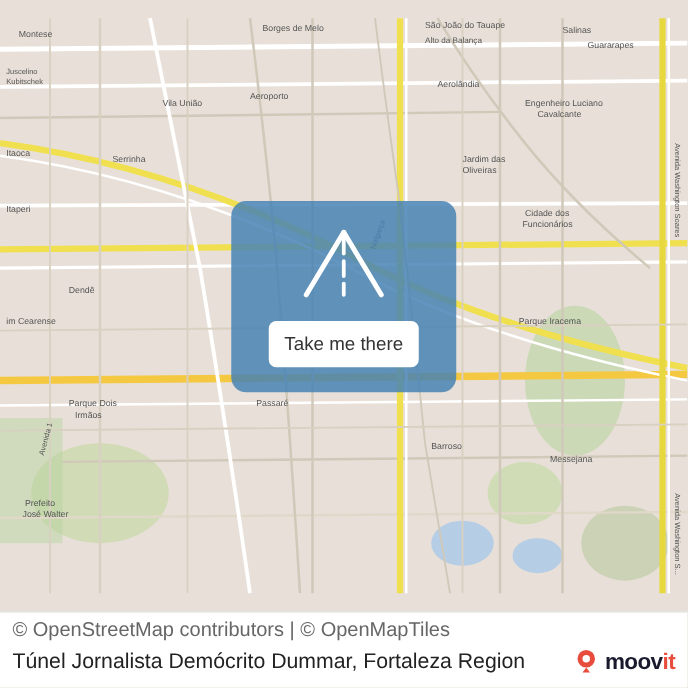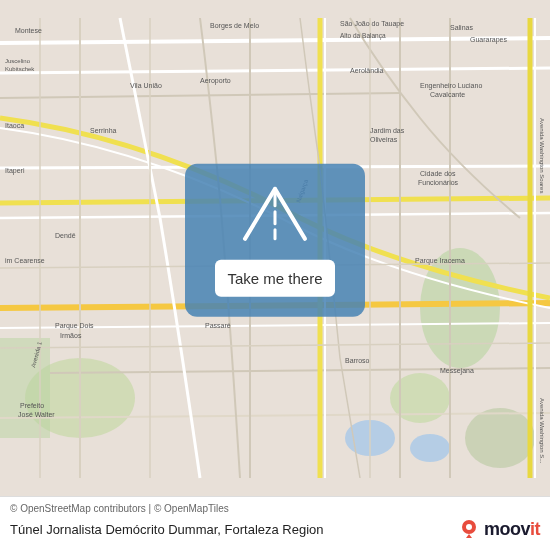--- a/index.html
+++ b/index.html
@@ -70,33 +70,33 @@
     }
 
     
     .bottom-bar {
       background: white;
       padding: 6px 10px 10px 10px;
       border-top: 1px solid #ddd;
     }
 
     .attribution {
-      font-size: 10px;
+      font-size: 16px;
       color: #666;
       margin-bottom: 4px;
     }
 
     .location-info {
       display: flex;
       align-items: center;
       justify-content: space-between;
     }
 
     .location-name {
-      font-size: 13px;
+      font-size: 17px;
       color: #222;
       font-weight: 400;
       flex: 1;
     }
 
     .moovit-logo {
       display: flex;
       align-items: center;
       gap: 4px;
       flex-shrink: 0;

